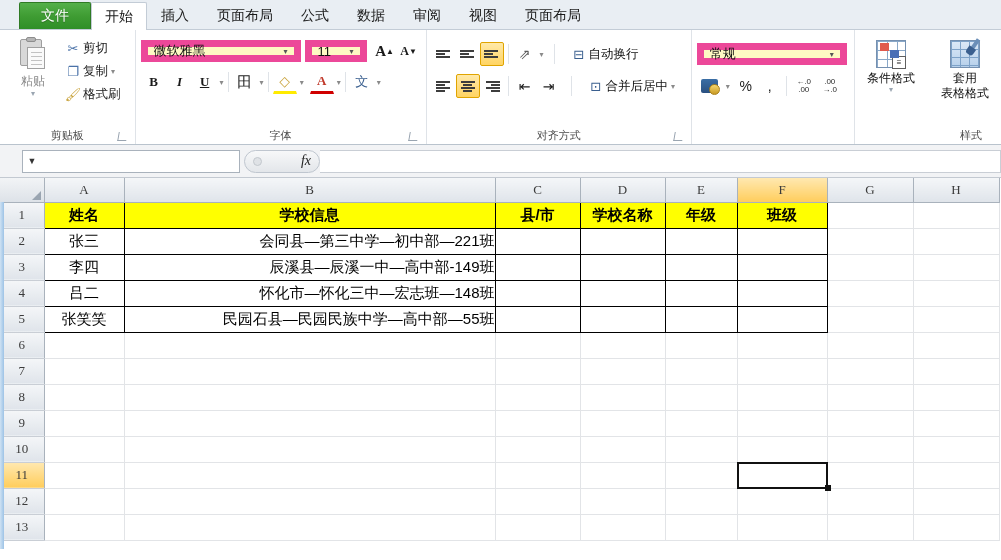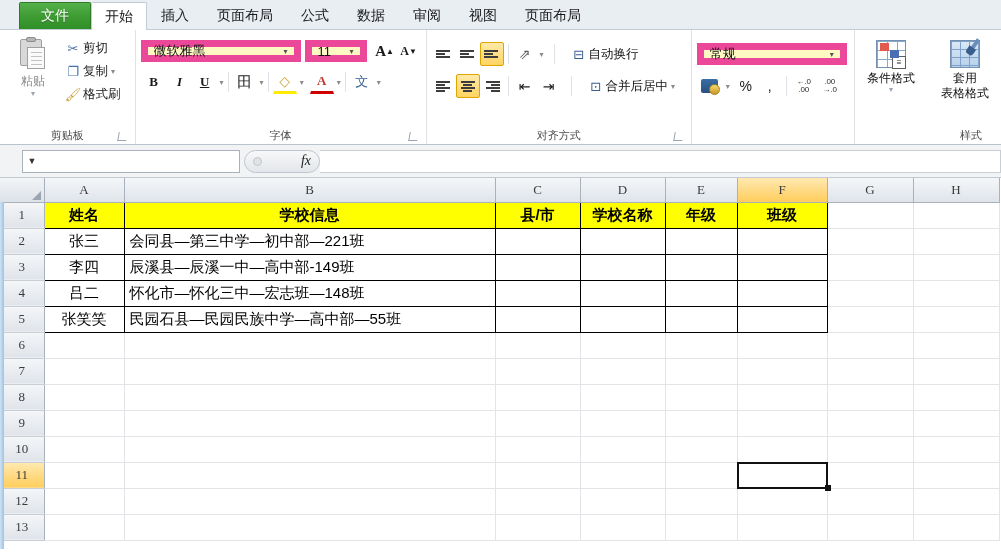--- a/index.html
+++ b/index.html
@@ -263,21 +263,21 @@
     height: 26px; border-right: 1px solid #e2e4e7; border-bottom: 1px solid #e2e4e7;
     font-size: 15px; color: #000; background: #fff;
     white-space: nowrap; overflow: hidden;
   }
   td.cell.hdr {
     background: #ffff00; font-weight: bold; text-align: center;
     border: 1px solid #000;
   }
   td.cell.datab { border: 1px solid #000; }
   td.cell.center { text-align: center; }
-  td.cell.padl { padding-left: 5px; }
+  td.cell.padl { padding-left: 5px; text-align: right; }
   .freeze-line {
     position: absolute; left: 0; top: 24px; width: 4px; height: 347px;
     background: linear-gradient(to right,#cfe2f3,#9dc3e6);
   }
   .selbox {
     position: absolute;
     border: 2px solid #111; background: transparent;
     pointer-events: none;
   }
   .selhandle {

